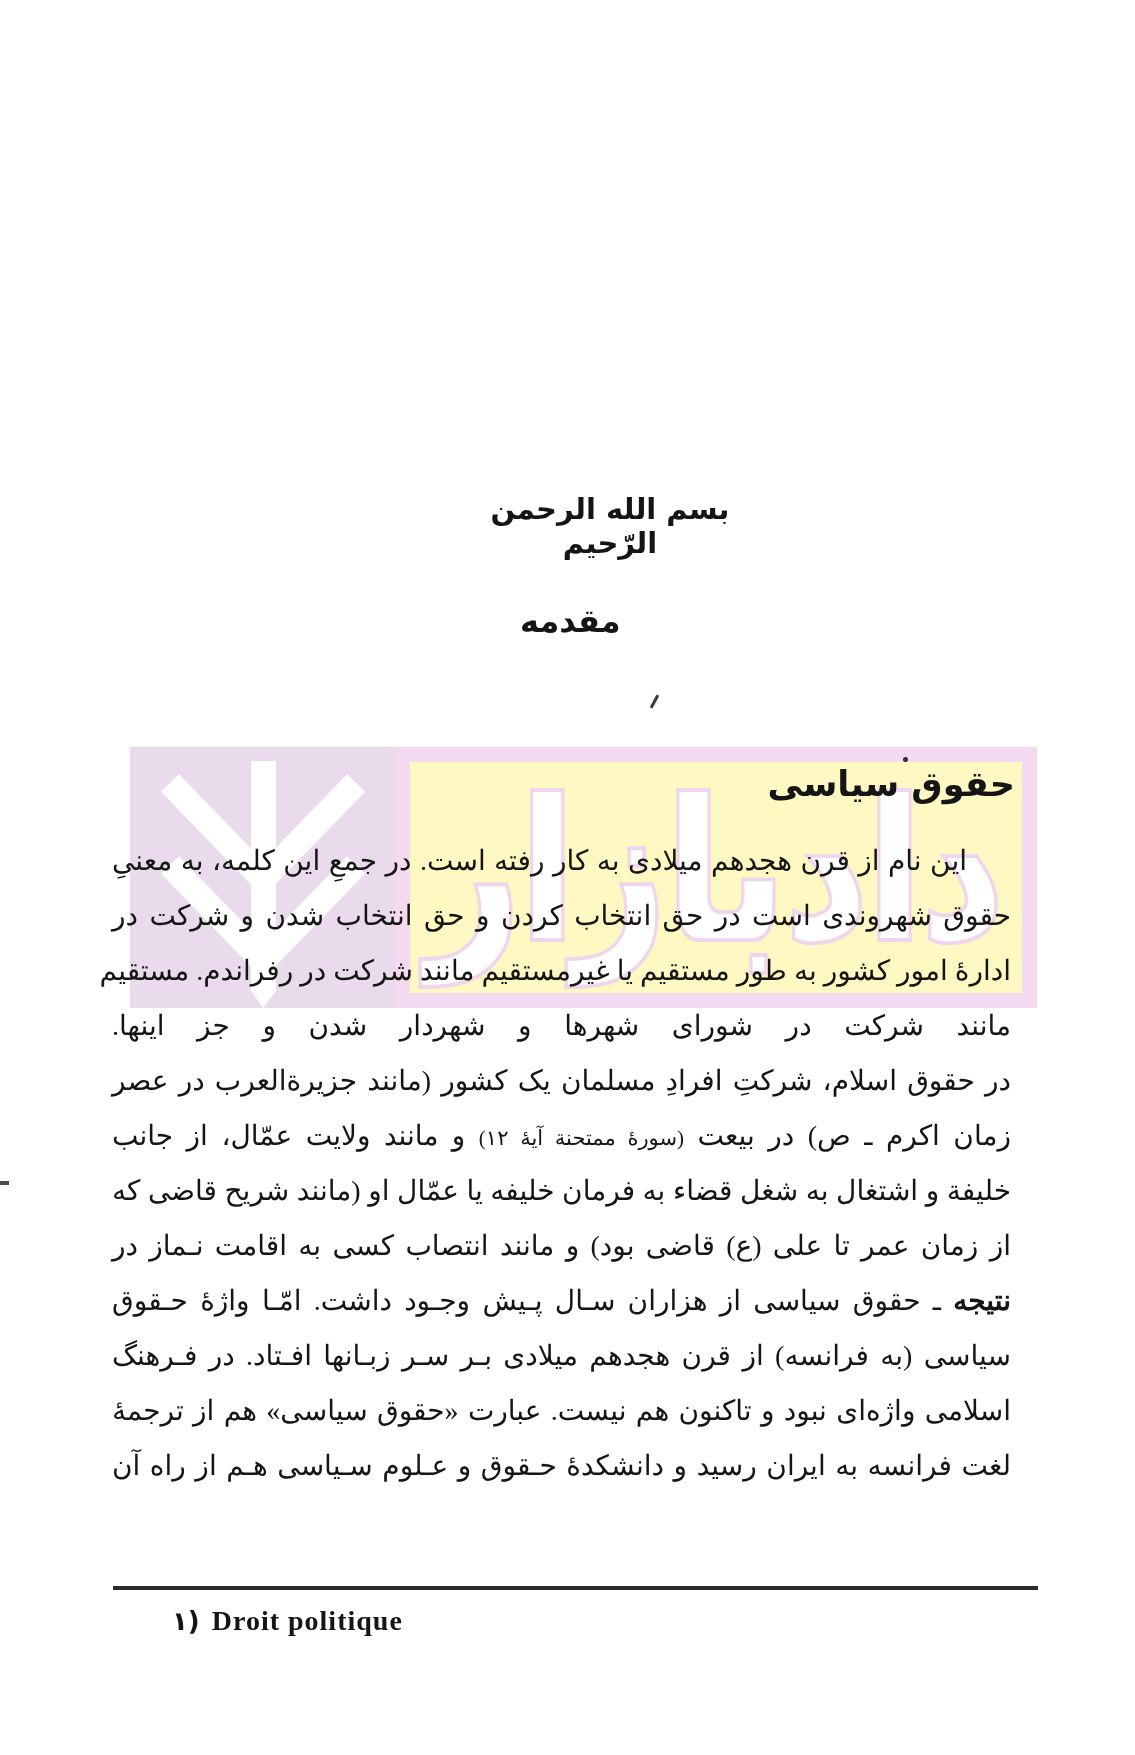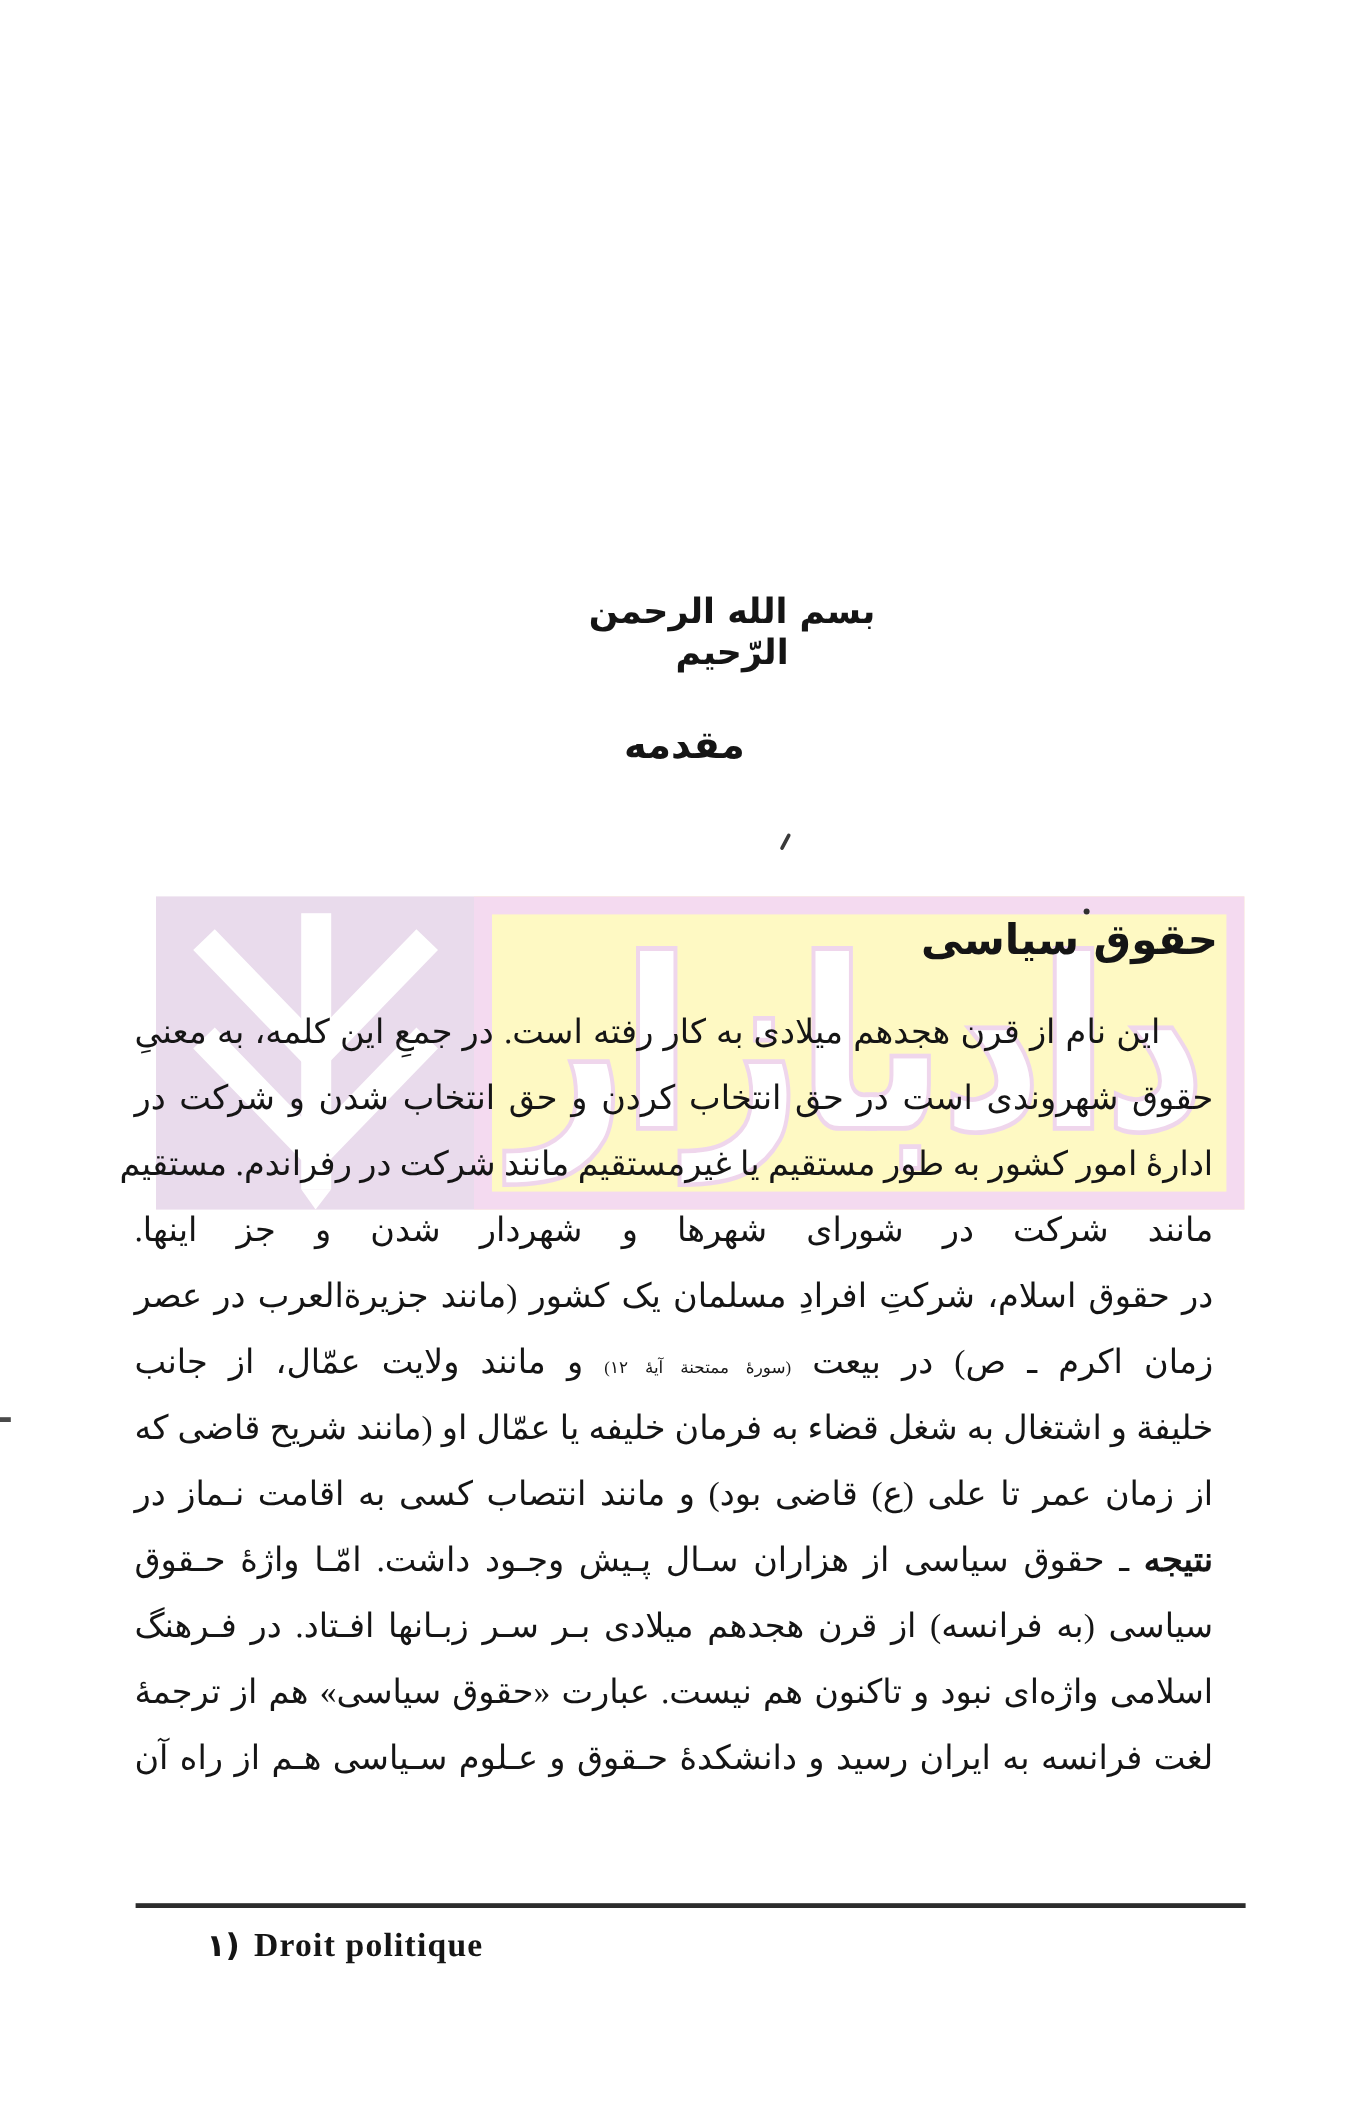--- a/index.html
+++ b/index.html
@@ -79,21 +79,21 @@
     height: 55px;
     line-height: 55px;
     white-space: nowrap;
     text-align: justify;
     -moz-text-align-last: justify;
     text-align-last: justify;
     font-family: Liberation Serif, serif;
   }
   .line.indent { padding-right: 44px; }
   .line.endline { text-align: right; -moz-text-align-last: right; text-align-last: right; }
-  .line .small { font-size: 14px; }
+  .line .small { font-size: 21px; }
   .line .bold { font-weight: bold; }
 
   
   .footnote-rule {
     position: absolute;
     left: 113px; top: 1586px;
     width: 925px; height: 4px;
     background: #2c2c2c;
     z-index: 1;
   }

